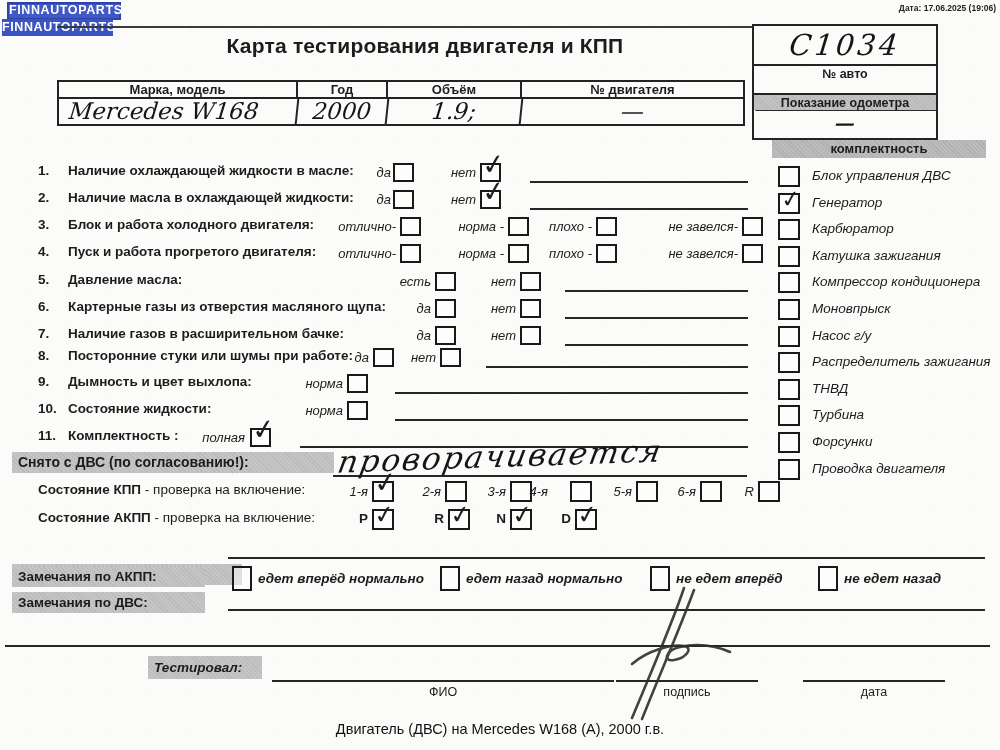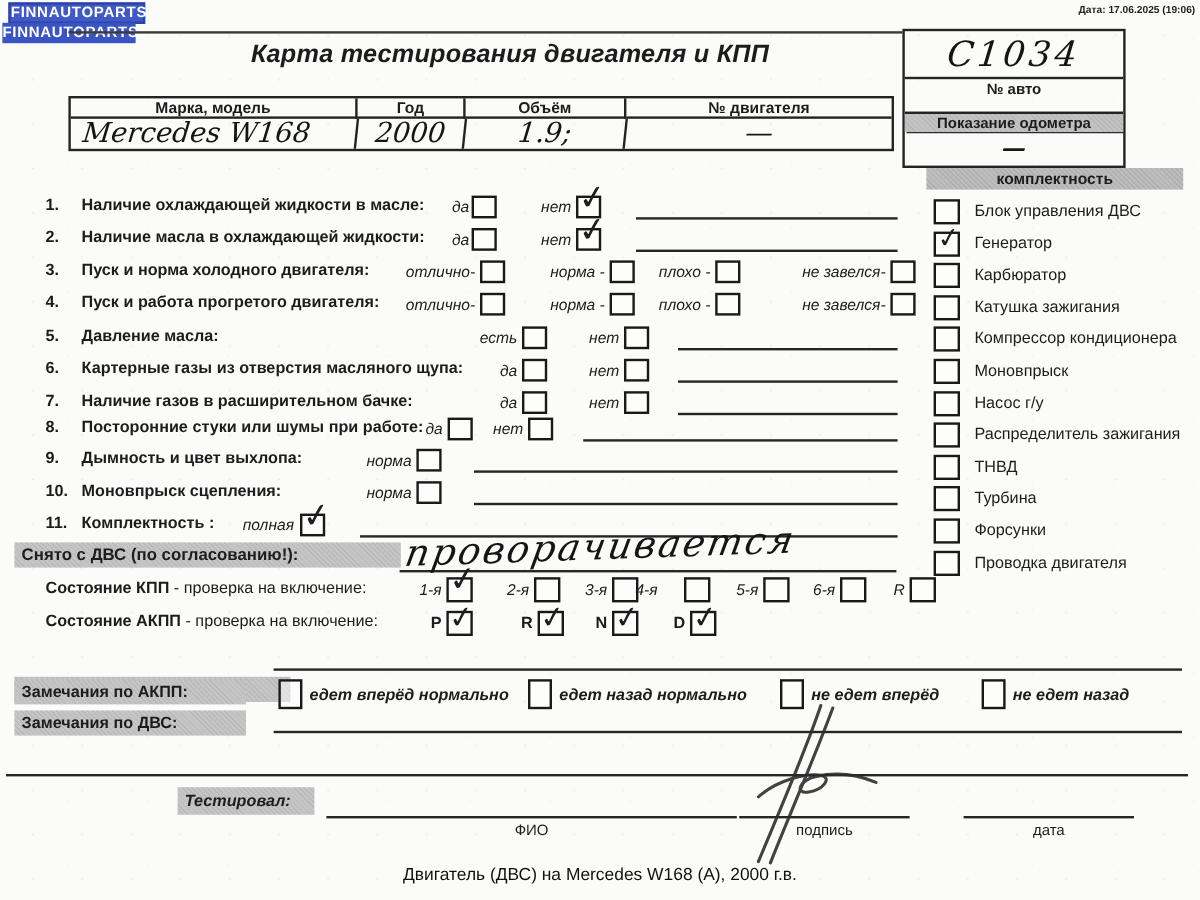--- a/index.html
+++ b/index.html
@@ -17,21 +17,21 @@
   .logo { position:absolute; color:#fff; font-weight:bold; font-size:12.5px;
     letter-spacing:.6px; text-align:center; }
   .logo1 { left:7px; top:2px; width:114px; height:18px; background:#4059c7;
     border:2px solid #2e43a6; line-height:13px; }
   .logo2 { left:2px; top:19px; width:111px; height:17px; background:#3b54c3; line-height:17px; }
 
   .scan-date { position:absolute; left:810px; top:3px; width:186px; text-align:right;
     font-size:8.5px; font-weight:bold; color:#222; }
 
   .title { position:absolute; left:150px; top:34px; width:550px; text-align:center;
-    font-size:21px; font-weight:bold; letter-spacing:.2px;font-style:italic; }
+    font-size:21px; font-weight:bold; letter-spacing:.2px; }
   .trule { position:absolute; left:57px; top:26px; width:695px; border-top:2px solid #3a3a3a; }
 
   
   .ib { position:absolute; left:752px; top:24px; width:186px; border:2px solid #232323; }
   .ib-row { width:100%; text-align:center; }
   .ib-code { height:38px; font-size:29px; line-height:38px; letter-spacing:3px; }
   .ib-auto { height:17px; border-top:2px solid #232323; font-weight:bold; font-size:12.5px; line-height:16px; }
   .ib-odo-l { height:17px; border-top:2px solid #232323; font-weight:bold; font-size:12.5px; line-height:16px;
     background:#c2c2c2;
     background-image:repeating-linear-gradient(45deg, rgba(0,0,0,.05) 0 1px, transparent 1px 3px);margin-top:12px; }
@@ -77,21 +77,21 @@
   .snyato-note { position:absolute; left:338px; top:438px; font-size:31px; letter-spacing:2px;
     transform:rotate(-2deg) skewX(-12deg); white-space:nowrap; }
 
   .arow { position:absolute; left:0; top:566px; width:1000px; height:27px; }
   .akopt { position:absolute; top:5px; font-weight:bold; font-style:italic; font-size:13.5px; white-space:nowrap; }
 
   
   .side-head { position:absolute; left:772px; top:140px; width:214px; height:18px; background:#bcbcbc;
     background-image:repeating-linear-gradient(45deg, rgba(0,0,0,.07) 0 1px, transparent 1px 3px);
     font-weight:bold; font-size:13px; text-align:center; line-height:18px; }
-  .srow { position:absolute; left:772px; width:226px; height:25px; }
+  .srow { position:absolute; left:772px; width:226px; height:25px;font-style:italic; }
   .slabel { position:absolute; left:40px; top:3px; font-size:13.5px; white-space:nowrap; }
 
   
   .t-label { font-style:italic; height:23px; line-height:23px; }
   .sub { position:absolute; text-align:center; font-size:12.5px; top:685px; }
 
   .sig { position:absolute; left:588px; top:586px; }
 
   .caption { position:absolute; left:0; top:721px; width:1000px; text-align:center; font-size:14.5px; color:#111; }
 </style>
@@ -140,21 +140,21 @@
     <span class="ilabel">Наличие масла в охлаждающей жидкости:</span>
     <span class="ol" style="left:313px;width:40px">да</span>
     <span class="cb" style="left:355px"></span>
     <span class="ol" style="left:400px;width:38px">нет</span>
     <span class="cb checked" style="left:442px"></span>
     <span class="fl" style="left:492px;width:218px"></span>
   </div>
 
   <div class="crow" style="top:216px">
     <span class="num">3.</span>
-    <span class="ilabel">Пуск и норма холодного двигателя:</span>
+    <span class="ilabel">Блок и работа холодного двигателя:</span>
     <span class="ol" style="left:292px;width:66px">отлично-</span>
     <span class="cb" style="left:362px"></span>
     <span class="ol" style="left:404px;width:62px">норма -</span>
     <span class="cb" style="left:470px"></span>
     <span class="ol" style="left:496px;width:58px">плохо -</span>
     <span class="cb" style="left:558px"></span>
     <span class="ol" style="left:612px;width:88px">не завелся-</span>
     <span class="cb" style="left:704px"></span>
   </div>
 
@@ -214,21 +214,21 @@
   <div class="crow" style="top:373px">
     <span class="num">9.</span>
     <span class="ilabel">Дымность и цвет выхлопа:</span>
     <span class="ol" style="left:265px;width:40px">норма</span>
     <span class="cb" style="left:309px"></span>
     <span class="fl" style="left:357px;width:353px"></span>
   </div>
 
   <div class="crow" style="top:400px">
     <span class="num">10.</span>
-    <span class="ilabel">Моновпрыск сцепления:</span>
+    <span class="ilabel">Состояние жидкости:</span>
     <span class="ol" style="left:265px;width:40px">норма</span>
     <span class="cb" style="left:309px"></span>
     <span class="fl" style="left:357px;width:353px"></span>
   </div>
 
   <div class="crow" style="top:427px">
     <span class="num">11.</span>
     <span class="ilabel">Комплектность :</span>
     <span class="ol" style="left:157px;width:50px">полная</span>
     <span class="cb checked" style="left:212px"></span>

